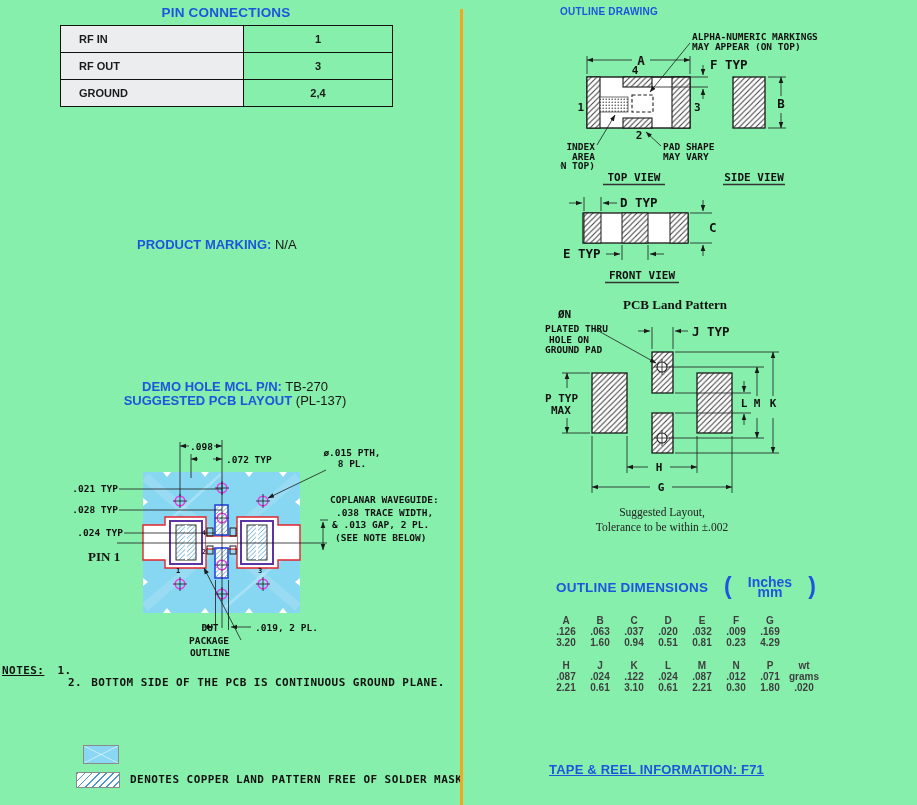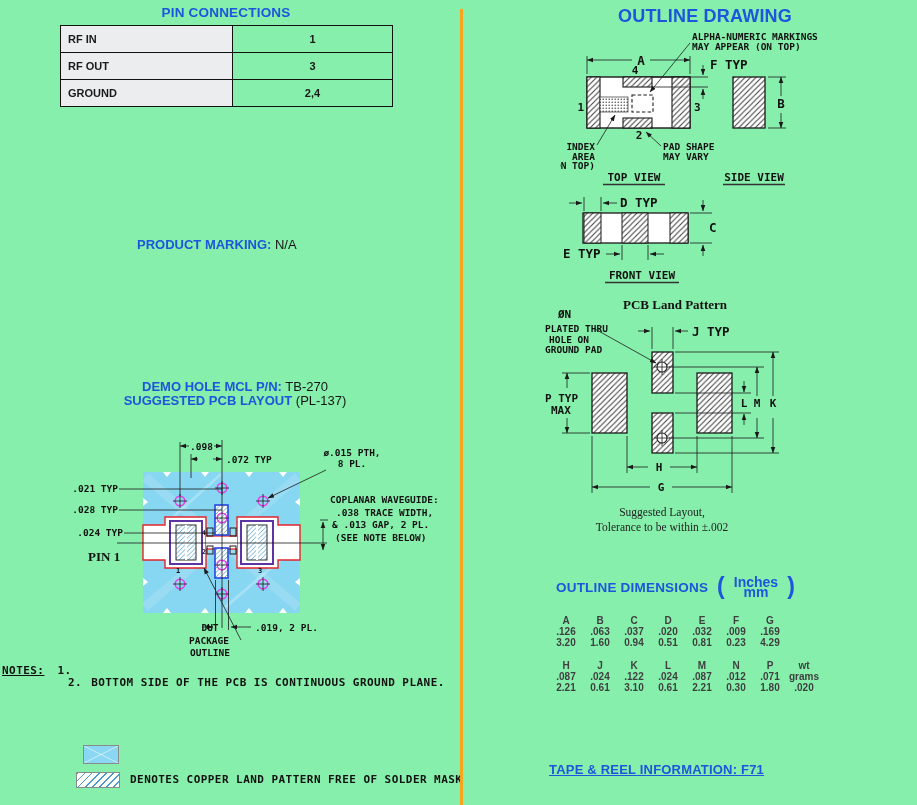--- a/index.html
+++ b/index.html
@@ -7,36 +7,36 @@
         font-family:"Liberation Sans",sans-serif;}
   .abs{position:absolute;}
   .blue{color:#1D55DD;}
   .cad{font-family:"DejaVu Sans Mono",monospace;font-weight:700;color:#111;}
   
   .pin-title{left:60px;top:5px;width:332px;text-align:center;font-size:13.5px;font-weight:800;letter-spacing:.2px;}
   .pin-table{left:60px;top:25px;width:331px;border:1.6px solid #111;}
   .pin-row{display:flex;height:26px;border-bottom:1.2px solid #111;}
   .pin-row:last-child{border-bottom:none;}
   .pin-label{width:164px;background:#ECEDEF;border-right:1.2px solid #111;font-size:11px;font-weight:700;
-             color:#1a1a1a;display:flex;align-items:center;padding-left:7px;}
+             color:#1a1a1a;display:flex;align-items:center;padding-left:18px;}
   .pin-value{flex:1;display:flex;align-items:center;justify-content:center;font-size:11px;font-weight:600;color:#1a1a1a;}
   
   .pm{left:137px;top:237px;font-size:13px;}
   .pm b{font-weight:800;margin-top:10px;}
   .pm .val{color:#151515;font-weight:500;}
   .demo{left:60px;top:380px;width:350px;text-align:center;font-size:13px;line-height:13.5px;}
   .demo b{font-weight:800;}
   .demo .val{color:#151515;font-weight:400;}
   
   .divider{left:460px;top:9px;width:2.5px;height:796px;background:#F7A51C;}
   
-  .od-title-main{left:560px;top:6px;width:232px;text-align:right;font-size:18px;font-weight:800;letter-spacing:.2px;}
+  .od-title-main{left:560px;top:6px;width:232px;text-align:left;font-size:10px;font-weight:800;letter-spacing:.2px;}
   .land-title{left:575px;top:297px;width:200px;text-align:center;font-family:"Liberation Serif",serif;
               font-size:13px;font-weight:700;color:#111;}
-  .od-head{left:556px;top:577px;display:flex;align-items:center;gap:9px;}
+  .od-head{left:556px;top:577px;display:flex;align-items:center;gap:16px;}
   .od-title{font-size:13.5px;font-weight:800;letter-spacing:.2px;}
   .od-paren{font-size:23px;font-weight:600;line-height:22px;margin-top:-3px;}
   .od-frac{display:flex;flex-direction:column;align-items:center;font-size:14px;font-weight:800;line-height:10px;}
   .dimgrid{display:grid;grid-auto-rows:10.9px;font-size:10px;color:#3f3f3f;text-align:center;}
   .dimgrid .hdr{font-weight:700;}
   .dimgrid .val{font-weight:600;}
   .dg1{left:549px;top:615px;grid-template-columns:repeat(7,34px);}
   .dg2{left:549px;top:660px;grid-template-columns:repeat(8,34px);}
   .tape{left:549px;top:762px;font-size:13px;font-weight:800;text-decoration:underline;letter-spacing:.2px;}
   

